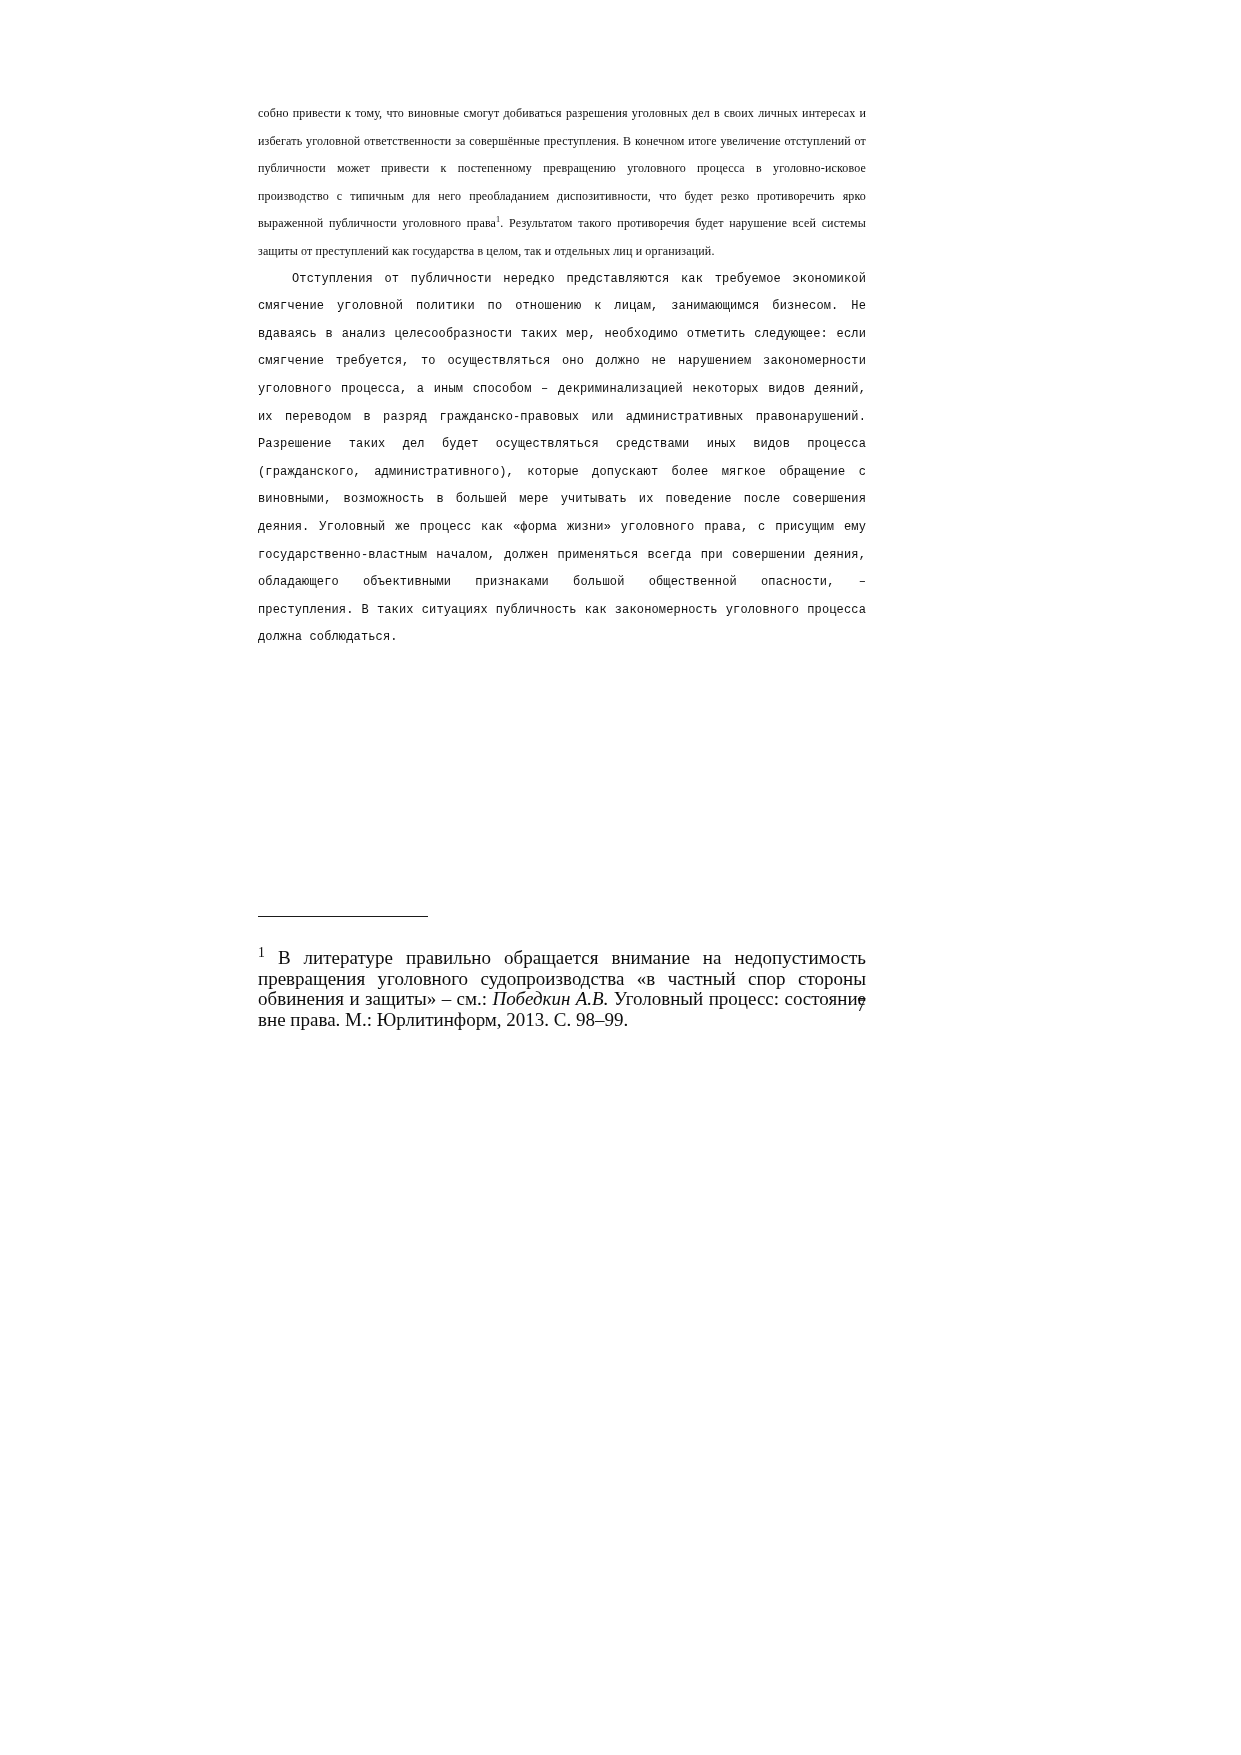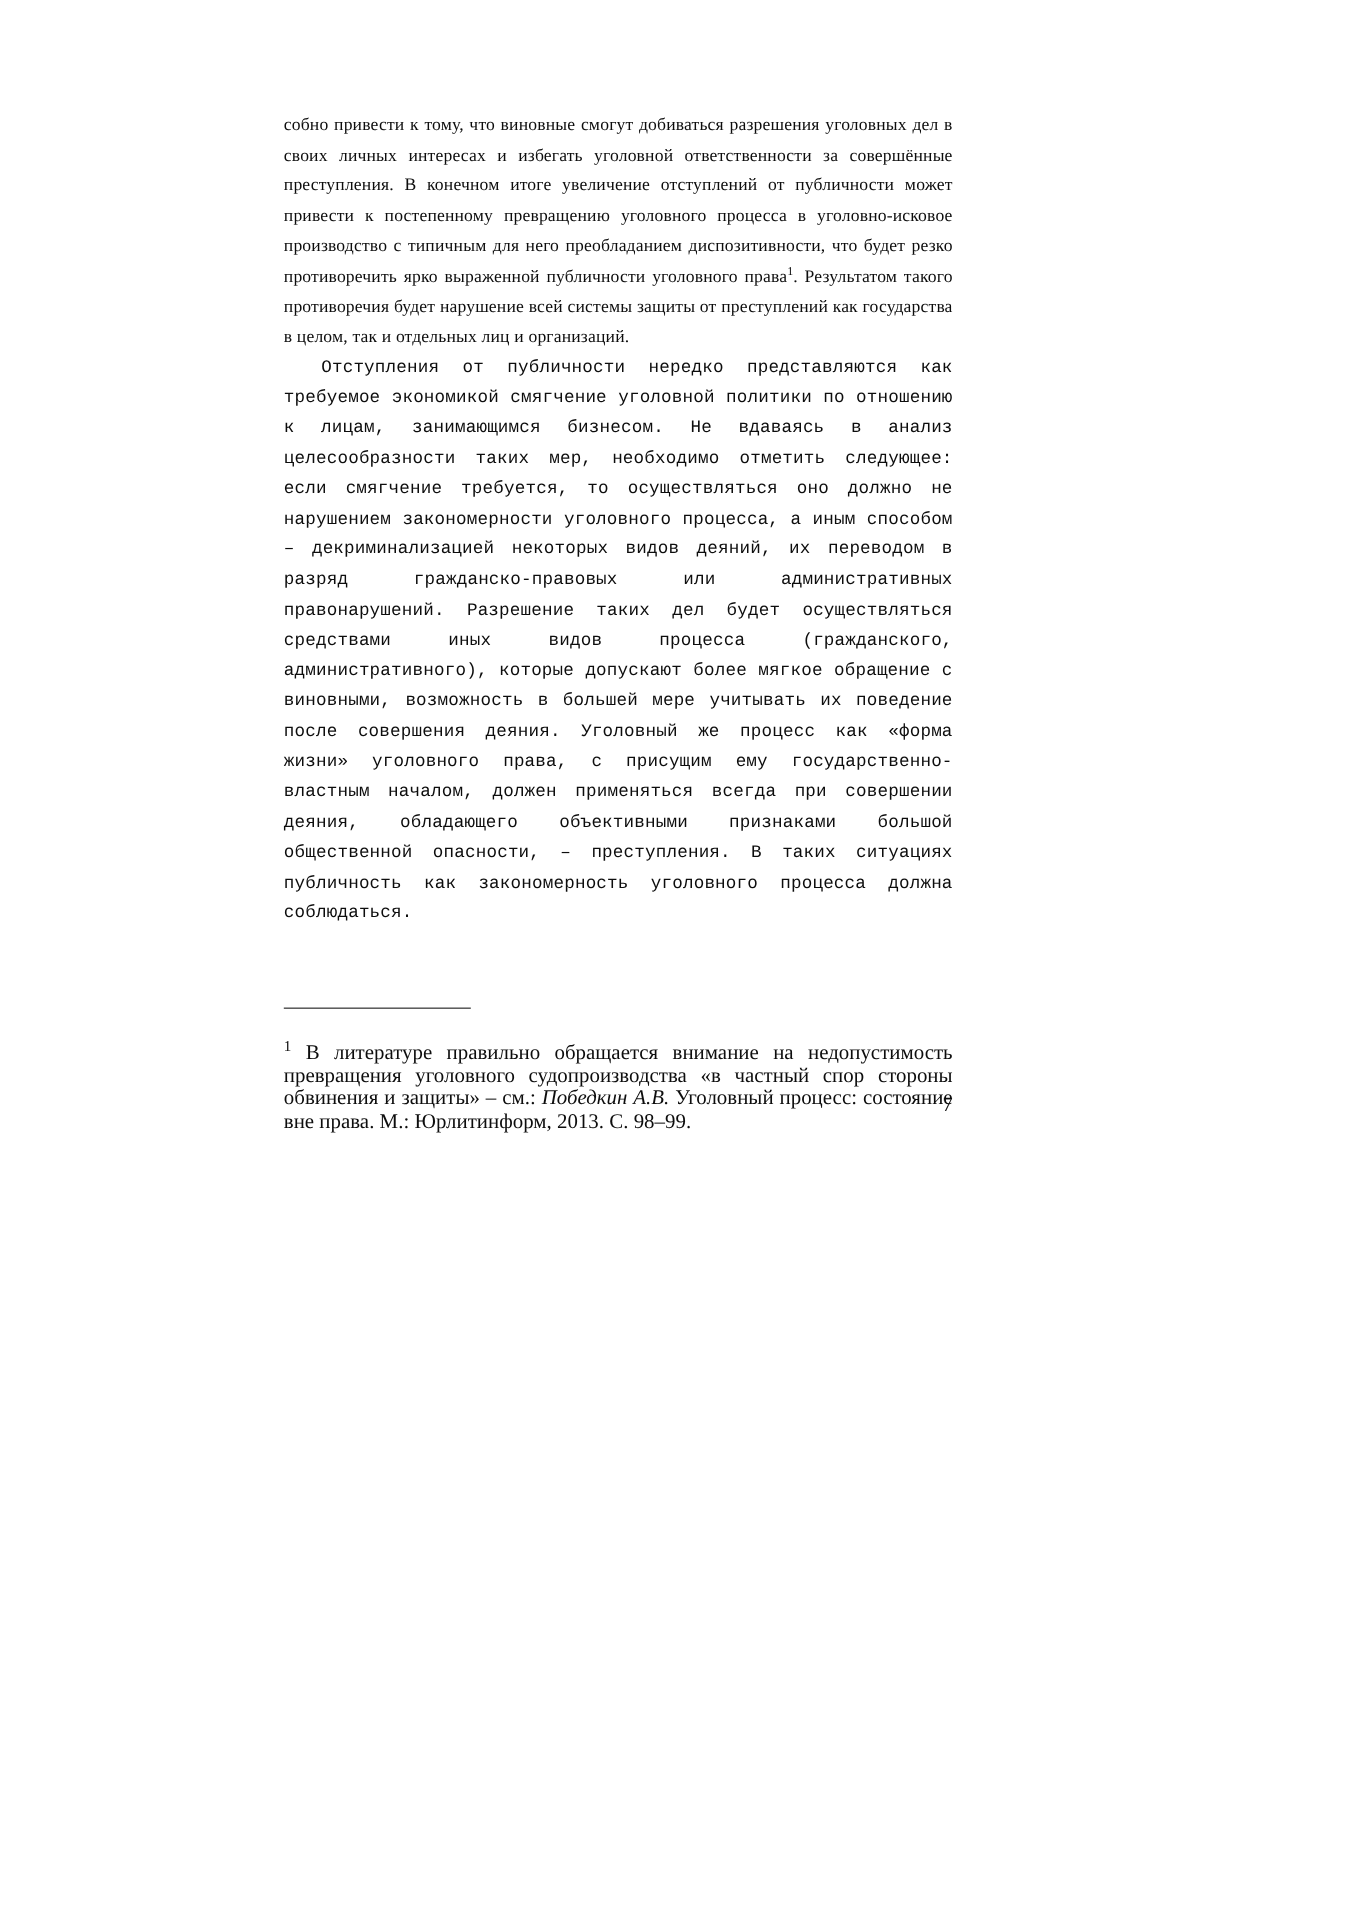--- a/index.html
+++ b/index.html
@@ -20,21 +20,21 @@
   .text-block {
     position: absolute;
     left: 258px;
     top: 100px;
     width: 608px;
   }
   .para {
     margin: 0;
     text-align: justify;
     text-justify: inter-word;
-    font-size: 16px;
+    font-size: 12px;
     line-height: 27.6px;
     letter-spacing: 0.15px;
   }
   .para.indent {
     text-indent: 34px;
     font-family: Liberation Mono, monospace;
   }
   .para sup {
     font-size: 0.68em;
     vertical-align: super;

